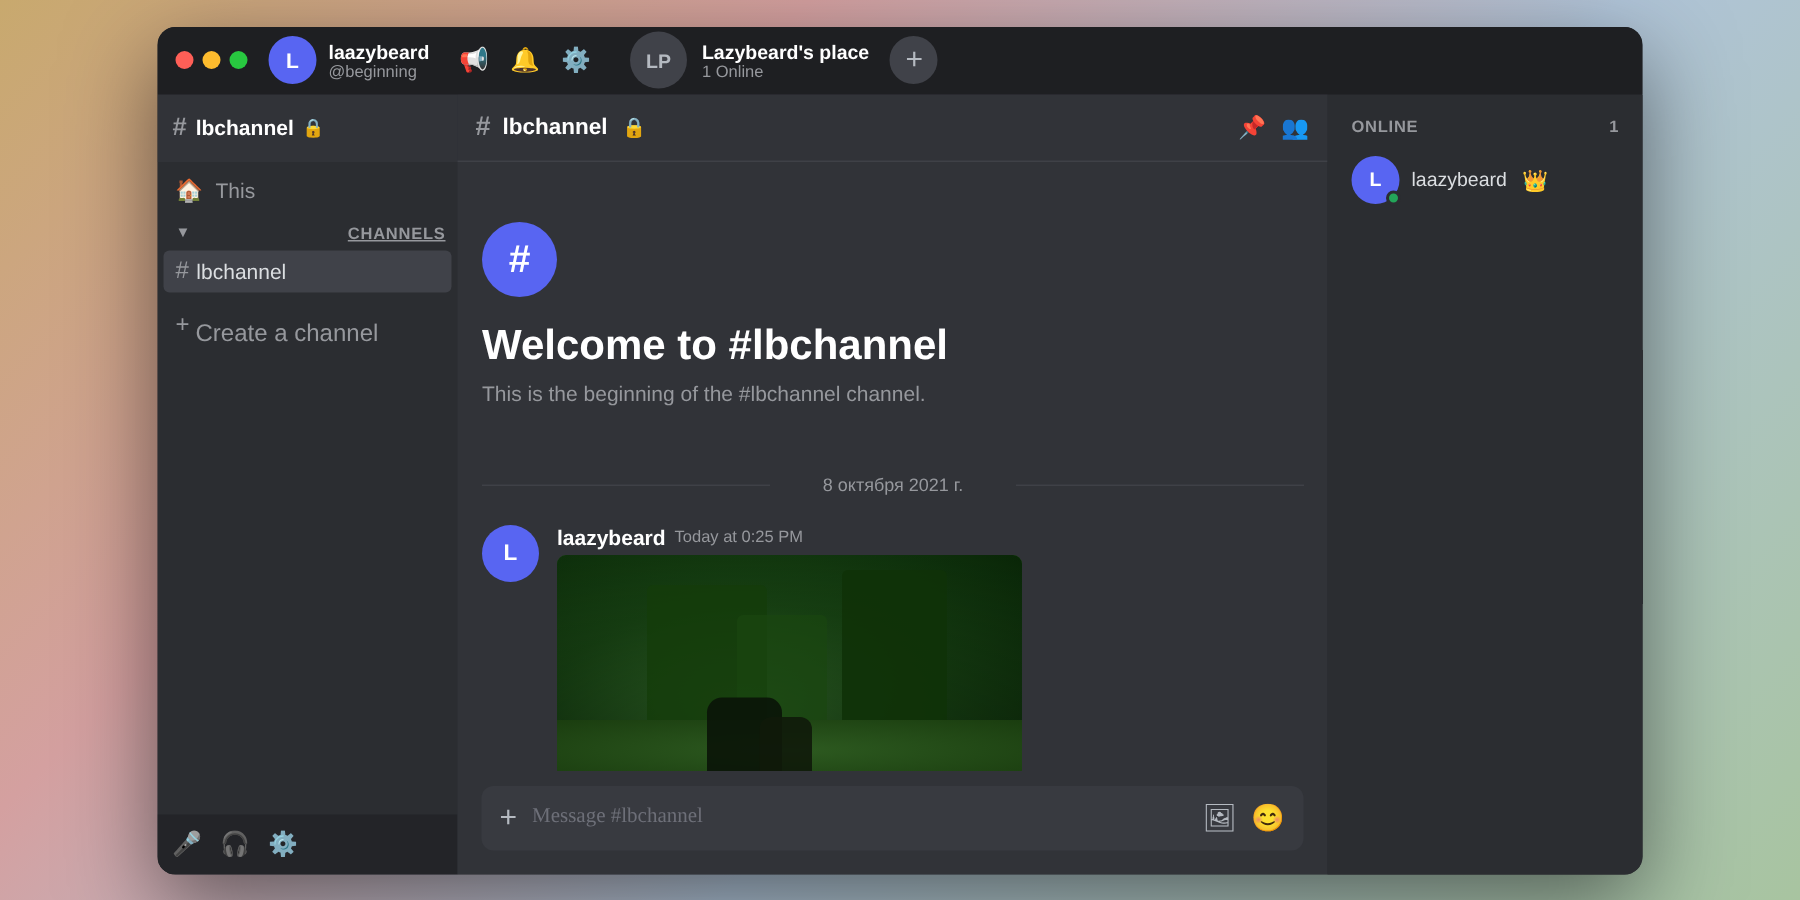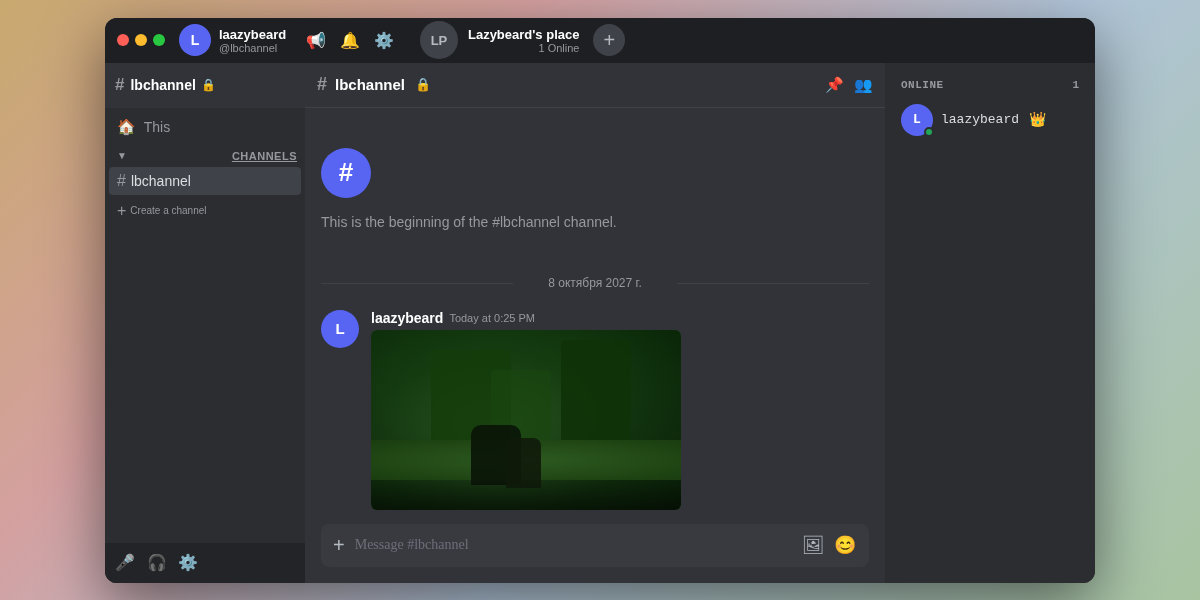--- a/index.html
+++ b/index.html
@@ -111,21 +111,20 @@
       flex-direction: column;
     }
     .server-name {
       color: #fff;
       font-size: 13px;
       font-weight: 600;
     }
     .server-online {
       color: #96989d;
       font-size: 11px;
-      text-align: right;
     }
     .add-server-btn {
       width: 32px;
       height: 32px;
       border-radius: 50%;
       background: #404249;
       display: flex;
       align-items: center;
       justify-content: center;
       color: #b5bac1;
@@ -217,21 +216,22 @@
       border-radius: 4px;
       cursor: pointer;
       gap: 4px;
     }
     .add-channel-plus {
       color: #96989d;
       font-size: 16px;
     }
     .add-channel-text {
       color: #96989d;
-      font-size: 10px;
+      font-size: 16px;
+      margin-top: 12px;
     }
     
     .bottom-bar {
       height: 40px;
       background: #232428;
       display: flex;
       align-items: center;
       padding: 0 10px;
       gap: 12px;
     }
@@ -424,21 +424,20 @@
       color: #b5bac1;
       font-size: 18px;
       cursor: pointer;
     }
     
     .online-panel {
       width: 210px;
       background: #2b2d31;
       flex-shrink: 0;
       padding: 12px 8px;
-      font-family: Liberation Mono, monospace;
     }
     .online-header {
       display: flex;
       align-items: center;
       justify-content: space-between;
       padding: 4px 8px;
       margin-bottom: 4px;
     }
     .online-title {
       color: #96989d;
@@ -504,21 +503,21 @@
       <div class="win-btn win-close"></div>
       <div class="win-btn win-min"></div>
       <div class="win-btn win-max"></div>
     </div>
     <div class="user-info">
       <div class="user-avatar-small">
         <span>L</span>
       </div>
       <div class="user-names">
         <span class="user-display-name">laazybeard</span>
-        <span class="user-tag">@lbchannel</span>
+        <span class="user-tag">@beginning</span>
       </div>
     </div>
     <div class="title-bar-icons">
       <span class="title-icon">📢</span>
       <span class="title-icon">🔔</span>
       <span class="title-icon">⚙️</span>
     </div>
     <div class="server-section">
       <div class="server-avatar">
         <span>LP</span>
@@ -586,25 +585,26 @@
           <span class="header-icon-btn">📌</span>
           <span class="header-icon-btn">👥</span>
         </div>
       </div>
 
       <div class="chat-messages">
         <div class="welcome-area">
           <div class="welcome-hash-icon">
             <span>#</span>
           </div>
+          <div class="welcome-title">Welcome to #lbchannel</div>
           <div class="welcome-desc">This is the beginning of the #lbchannel channel.</div>
         </div>
 
         <div class="date-divider">
-          <span>8 октября 2027 г.</span>
+          <span>8 октября 2021 г.</span>
         </div>
 
         <div class="message-item">
           <div class="message-avatar">
             <span>L</span>
           </div>
           <div class="message-content">
             <div class="message-header">
               <span class="message-author">laazybeard</span>
               <span class="message-time">Today at 0:25 PM</span>

